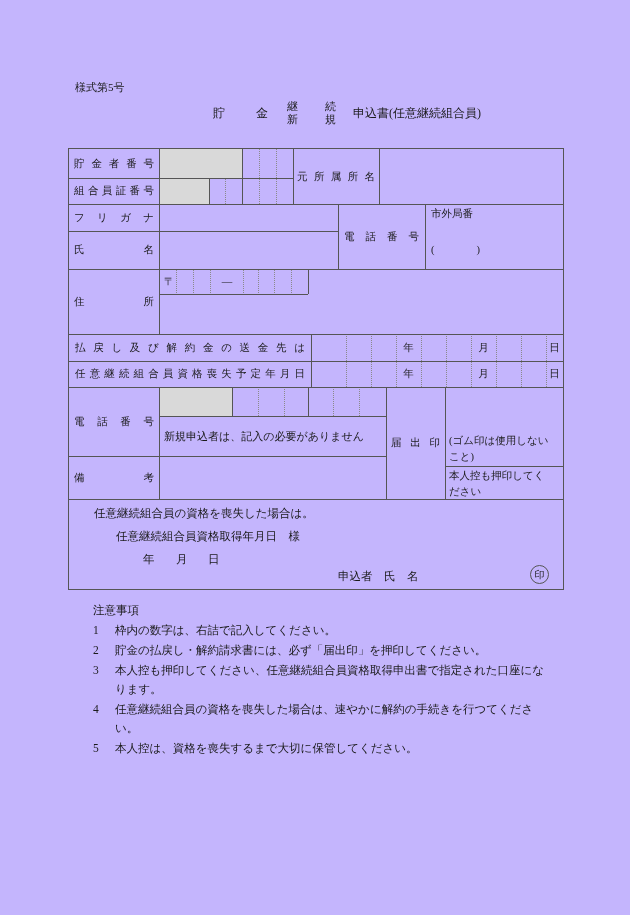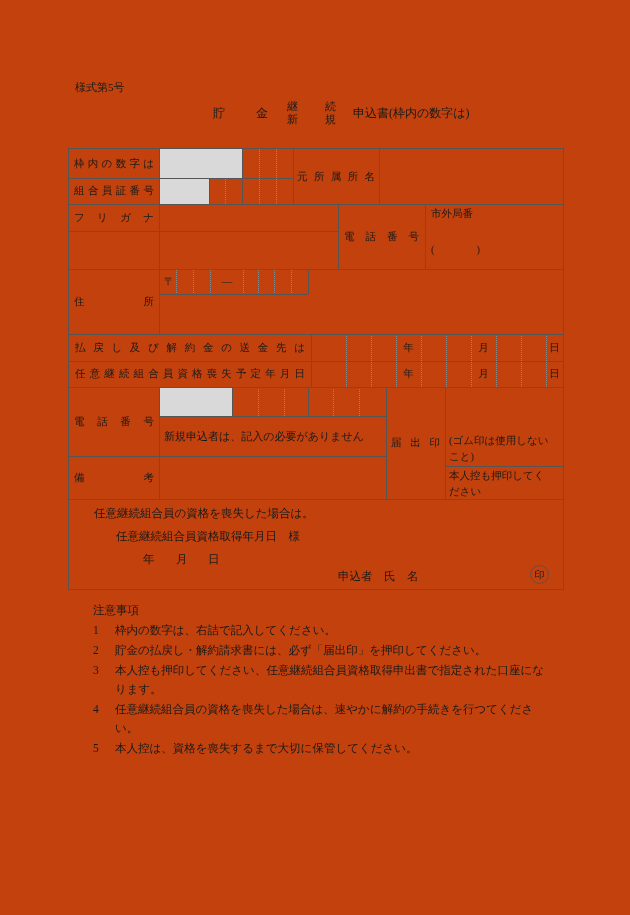--- a/index.html
+++ b/index.html
@@ -1,16 +1,16 @@
 <!DOCTYPE html>
 <html><head>
 <meta charset="utf-8">
 <style>
   html,body{margin:0;padding:0;background:#ffffff;}
-  #page{position:relative;width:630px;height:915px;background:#c2410c;
+  #page{position:relative;width:630px;height:915px;background:#c4b5fd;
         font-family:"Liberation Serif","DejaVu Serif",serif;color:#1a1a1a;overflow:hidden;}
   .abs{position:absolute;font-family:Liberation Serif, serif;}
   .vl{position:absolute;width:1px;background:#555;}
   .hl{position:absolute;height:1px;background:#555;}
   .dl{position:absolute;width:0;border-left:1px dotted #8a8a8a;}
   .fill{position:absolute;background:#d9d9d9;}
   .jl{text-align:justify;text-align-last:justify;overflow:hidden;white-space:nowrap;}
   .ct{text-align:center;}
   .lbl{position:absolute;font-size:10.5px;}
   #tbl{position:absolute;left:68px;top:148px;width:494px;height:440px;border:1px solid #555;}
@@ -37,21 +37,21 @@
     <span>貯</span>
     <span style="margin-left:31px">金</span>
     <span class="stack" style="margin-left:19px">
       <span>継</span>
       <span>新</span>
     </span>
     <span class="stack" style="margin-left:27px">
       <span>続</span>
       <span>規</span>
     </span>
-    <span style="margin-left:17px">申込書(枠内の数字は)</span>
+    <span style="margin-left:17px">申込書(任意継続組合員)</span>
   </div>
 
   <div id="tbl">
 
     <div class="fill" style="left:90px;top:0;width:83px;height:29px"></div>
     <div class="fill" style="left:90px;top:29px;width:50px;height:26px"></div>
     <div class="fill" style="left:90px;top:238px;width:73px;height:29px"></div>
 
     <div class="dl" style="left:156px;top:29px;height:26px"></div>
     <div class="dl" style="left:190px;top:0;height:55px"></div>
@@ -101,27 +101,28 @@
     <div class="hl" style="top:120px;left:0;width:494px"></div>
     <div class="hl" style="top:145px;left:90px;width:149px"></div>
     <div class="hl" style="top:185px;left:0;width:494px"></div>
     <div class="hl" style="top:212px;left:0;width:494px"></div>
     <div class="hl" style="top:238px;left:0;width:494px"></div>
     <div class="hl" style="top:267px;left:90px;width:227px"></div>
     <div class="hl" style="top:307px;left:0;width:317px"></div>
     <div class="hl" style="top:317px;left:376px;width:118px"></div>
     <div class="hl" style="top:350px;left:0;width:494px"></div>
 
-    <div class="lbl jl" style="left:5px;top:0;width:80px;line-height:29px">枠内の数字は</div>
+    <div class="lbl jl" style="left:5px;top:0;width:80px;line-height:29px">貯金者番号</div>
     <div class="lbl jl" style="left:5px;top:29px;width:80px;line-height:26px">組合員証番号</div>
     <div class="lbl jl" style="left:228px;top:0;width:78px;line-height:55px">元所属所名</div>
     <div class="abs" style="left:311px;top:0;width:183px;height:55px"></div>
 
     <div class="lbl jl" style="left:5px;top:55px;width:80px;line-height:27px">フリガナ</div>
     <div class="abs" style="left:91px;top:55px;width:178px;height:27px"></div>
+    <div class="lbl jl" style="left:5px;top:82px;width:80px;line-height:38px">氏名</div>
     <div class="abs" style="left:91px;top:82px;width:178px;height:38px"></div>
     <div class="lbl jl" style="left:275px;top:55px;width:75px;line-height:65px">電話番号</div>
     <div class="lbl" style="left:362px;top:58px">市外局番</div>
     <div class="lbl" style="left:362px;top:94px">(　　　　)</div>
 
     <div class="lbl jl" style="left:5px;top:120px;width:80px;line-height:65px">住所</div>
     <div class="lbl" style="left:95px;top:120px;line-height:25px">〒</div>
     <div class="lbl ct" style="left:143px;top:120px;width:30px;line-height:25px">—</div>
     <div class="abs" style="left:91px;top:146px;width:402px;height:38px"></div>
 

